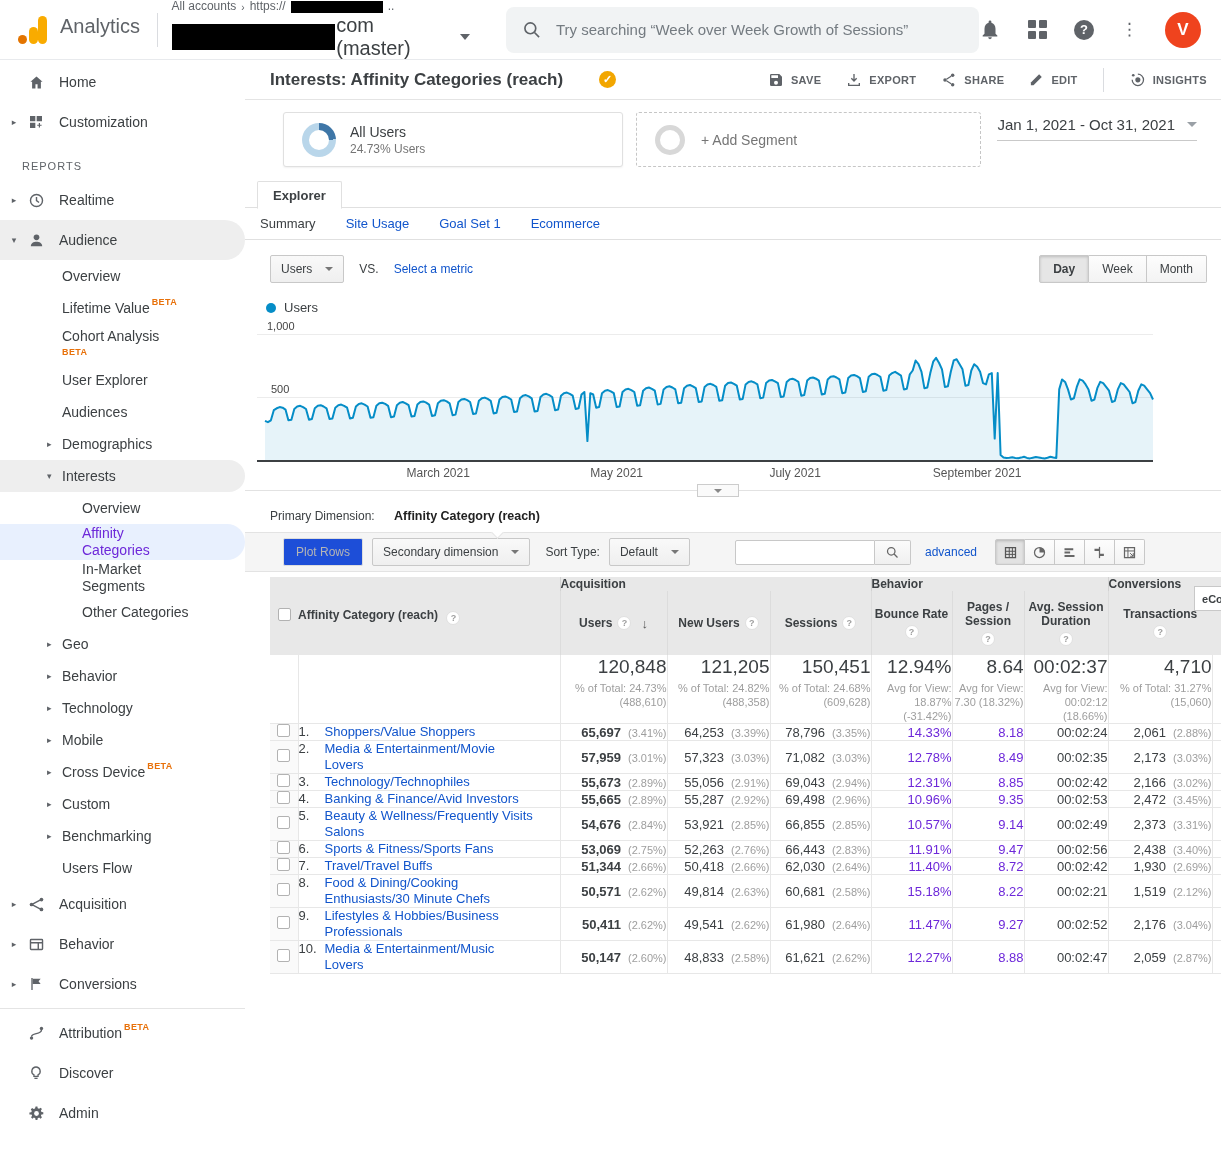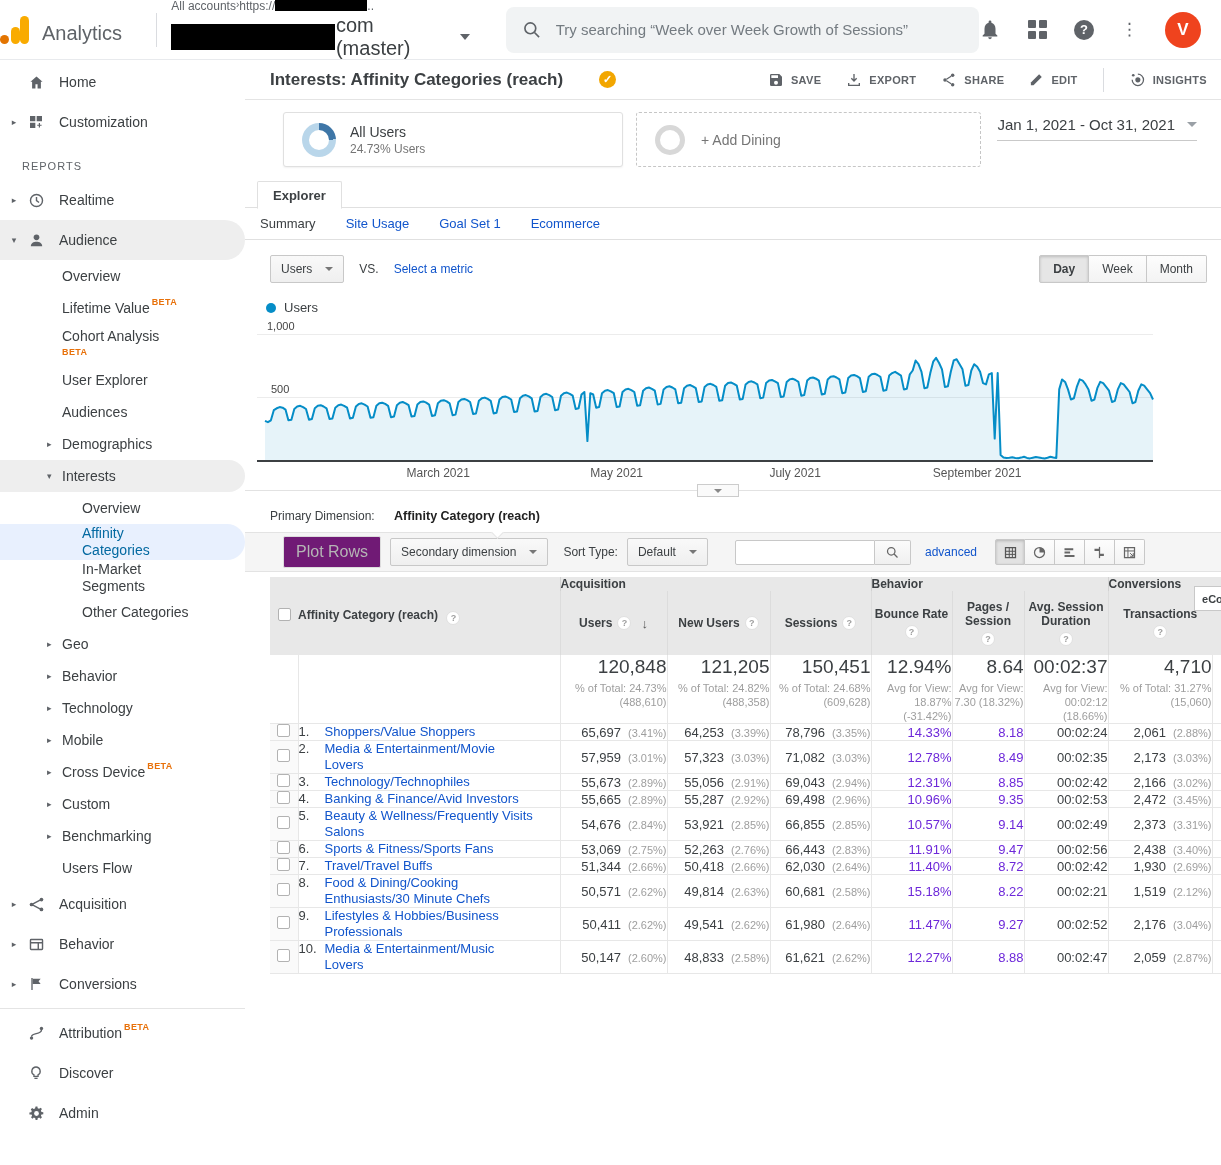--- a/index.html
+++ b/index.html
@@ -4,29 +4,29 @@
 <style>
   html,body{margin:0;padding:0;width:1221px;height:1165px;overflow:hidden;background:#fff;
     font-family:"Liberation Sans",sans-serif;color:#3c4043;}
   *{box-sizing:border-box;}
   svg{display:block;}
   .ic{fill:#5f6368;}
 
   
   .topnav{position:absolute;top:0;left:0;width:1221px;height:60px;background:#fff;
     border-bottom:1px solid #e8eaed;display:flex;align-items:center;z-index:10;}
-  .logo{display:flex;align-items:flex-end;width:158px;}
+  .logo{display:flex;align-items:flex-start;padding-left:18px;width:158px;}
   .logo-icon{position:relative;width:32px;height:30px;margin-right:10px;}
   .lbar-tall{position:absolute;right:3px;top:1px;width:9px;height:28px;background:#f9ab00;border-radius:4.5px;}
   .lbar-mid{position:absolute;left:11px;top:12px;width:9px;height:17px;background:#f9ab00;border-radius:4.5px;}
   .lbar-dot{position:absolute;left:0;bottom:1px;width:9px;height:9px;background:#e37400;border-radius:50%;}
   .brand{font-size:20px;color:#5f6368;}
   .nav-divider{width:1px;height:34px;background:#dadce0;margin:0 14px 0 2px;}
   .crumbs{display:flex;flex-direction:column;justify-content:center;}
-  .crumb-top{display:flex;align-items:flex-start;font-size:12px;color:#5f6368;}
+  .crumb-top{display:flex;align-items:flex-end;font-size:12px;color:#5f6368;gap:5px;}
   .crumb-chev{font-size:10px;color:#5f6368;}
   .redact-sm{width:92px;height:12px;background:#000;}
   .crumb-bottom{display:flex;align-items:center;margin-top:1px;}
   .redact-lg{width:168px;height:26px;background:#000;}
   .account-name{font-size:20px;color:#3c4043;margin-left:1px;}
   .dd-caret{width:0;height:0;border-left:5px solid transparent;border-right:5px solid transparent;
     border-top:6px solid #5f6368;margin-left:9px;}
   .gsearch{margin-left:36px;width:484px;height:46px;background:#f1f3f4;border-radius:8px;
     display:flex;align-items:center;padding:0 16px;}
   .gsearch input{border:none;background:transparent;outline:none;font-size:15px;color:#3c4043;
@@ -48,21 +48,21 @@
   .s-icon{width:18px;margin-left:9px;flex:none;display:flex;align-items:center;}
   .s-label{margin-left:13px;font-size:14px;color:#3c4043;white-space:nowrap;}
   .section-label{height:38px;display:flex;align-items:flex-end;padding:0 0 8px 22px;font-size:11px;
     color:#5f6368;letter-spacing:1px;}
   .pill-gray{background:#eeeeee;border-radius:0 20px 20px 0;width:245px;}
   .s-sub{display:flex;align-items:center;min-height:32px;padding-left:62px;font-size:14px;color:#3c4043;cursor:pointer;}
   .s-sub.with-arrow{padding-left:47px;}
   .s-sub .s-arrow2{width:9px;font-size:9px;color:#5f6368;margin-right:6px;flex:none;}
   .s-sub2{display:flex;align-items:center;min-height:32px;padding-left:82px;font-size:14px;color:#3c4043;cursor:pointer;}
   .s-sub2.sel{background:#e8f0fe;border-radius:0 20px 20px 0;width:245px;min-height:36px;}
-  .s-sub2.sel .wrapline{color:#0369a1;}
+  .s-sub2.sel .wrapline{color:#6d28d9;}
   .wrapline{display:inline-block;line-height:17px;}
   .w90{width:92px;}
   .w110{width:104px;}
   .beta{color:#e8710a;font-size:9px;font-weight:bold;letter-spacing:.4px;}
   .beta-sup{position:relative;top:-6px;margin-left:2px;}
   .stack{display:flex;flex-direction:column;justify-content:center;line-height:16px;}
   .s-divider{height:1px;background:#e4e4e4;margin:4px 0;}
 
   
   .main{position:absolute;top:60px;left:245px;width:976px;height:1105px;background:#fff;}
@@ -136,21 +136,21 @@
   .handle-caret{width:0;height:0;border-left:4px solid transparent;border-right:4px solid transparent;
     border-top:4px solid #888;}
 
   .primary-dim{padding:15px 0 9px 25px;font-size:12px;color:#3c4043;}
   .pd-value{font-weight:bold;color:#222;margin-left:16px;font-size:12.5px;}
 
   .controls{position:relative;background:#f5f5f5;border-top:1px solid #e3e3e3;border-bottom:1px solid #e3e3e3;
     height:40px;display:flex;align-items:center;padding:0 14px 0 38px;}
   .notch{position:absolute;top:-5px;left:248px;width:9px;height:9px;background:#fff;
     transform:rotate(45deg);border-right:1px solid #e3e3e3;border-bottom:1px solid #e3e3e3;}
-  .btn-disabled{border:1px solid #ddd;background:#701a75;color:#b5b5b5;padding:6px 12px;font-size:16px;
+  .btn-disabled{border:1px solid #ddd;background:#1d4ed8;color:#b5b5b5;padding:6px 12px;font-size:12px;
     border-radius:2px;}
   .sort-label{font-size:12px;color:#3c4043;margin:0 9px 0 15px;}
   .ctrl-gap{width:9px;}
   .ctrl-right{margin-left:auto;display:flex;align-items:center;}
   .tsearch{width:140px;height:25px;border:1px solid #c8c8c8;background:#fff;border-radius:2px 0 0 2px;
     padding:0 6px;font-size:12px;outline:none;font-family:"Liberation Sans",sans-serif;}
   .search-btn{width:36px;height:25px;border:1px solid #c8c8c8;border-left:none;cursor:pointer;
     background:linear-gradient(#fbfbfb,#f0f0f0);display:flex;align-items:center;justify-content:center;
     border-radius:0 2px 2px 0;}
   .advanced{font-size:12px;color:#15c;margin:0 18px 0 14px;cursor:pointer;}
@@ -181,21 +181,21 @@
   .cb{display:inline-block;width:13px;height:13px;border:1px solid #b2b2b2;border-radius:2px;
     background:#fff;cursor:pointer;}
   td.cell{border-bottom:1px solid #e7e7e7;border-left:1px solid #e7e7e7;vertical-align:middle;}
   td.first{border-left:none;}
   .td-check{text-align:center;background:#fafafa;}
   .td-name{padding:7px 8px 7px 10px;line-height:16px;}
   .rank{display:inline-block;width:26px;color:#3c4043;vertical-align:top;}
   .row-link{color:#15c;cursor:pointer;display:inline-block;max-width:210px;vertical-align:top;}
   .num-cell{text-align:right;padding:7px 10px;white-space:nowrap;}
   .val{color:#3c4043;}
-  .val.b{font-weight:normal;}
+  .val.b{font-weight:bold;}
   .pct{color:#9e9e9e;font-size:11px;margin-left:7px;}
   .plain-cell{text-align:right;padding:7px 14px 7px 4px;color:#6d28d9;}
   .dur-cell{text-align:right;padding:7px 10px 7px 4px;color:#3c4043;}
   .total-cell{border-bottom:1px solid #e7e7e7;border-left:1px solid #e7e7e7;vertical-align:top;
     text-align:right;padding:10px 10px 12px;}
   .total-val{display:block;font-size:19px;color:#3c4043;line-height:24px;}
   .total-sub{display:block;font-size:11px;color:#9e9e9e;line-height:14px;margin-top:2px;}
 </style>
 </head>
 <body>
@@ -480,21 +480,21 @@
   <div class="segments">
     <div class="segment-card">
       <span class="donut"></span>
       <span class="segment-text">
         <div class="segment-name">All Users</div>
         <div class="segment-detail">24.73% Users</div>
       </span>
     </div>
     <div class="add-segment">
       <span class="add-ring"></span>
-      <span class="add-label">+ Add Dining</span>
+      <span class="add-label">+ Add Segment</span>
     </div>
     <div class="date-picker">
       <span class="date-text">Jan 1, 2021 - Oct 31, 2021</span>
       <span class="date-caret"></span>
     </div>
   </div>
 
   <div class="tabbar">
     <span class="tab">Explorer</span>
   </div>

